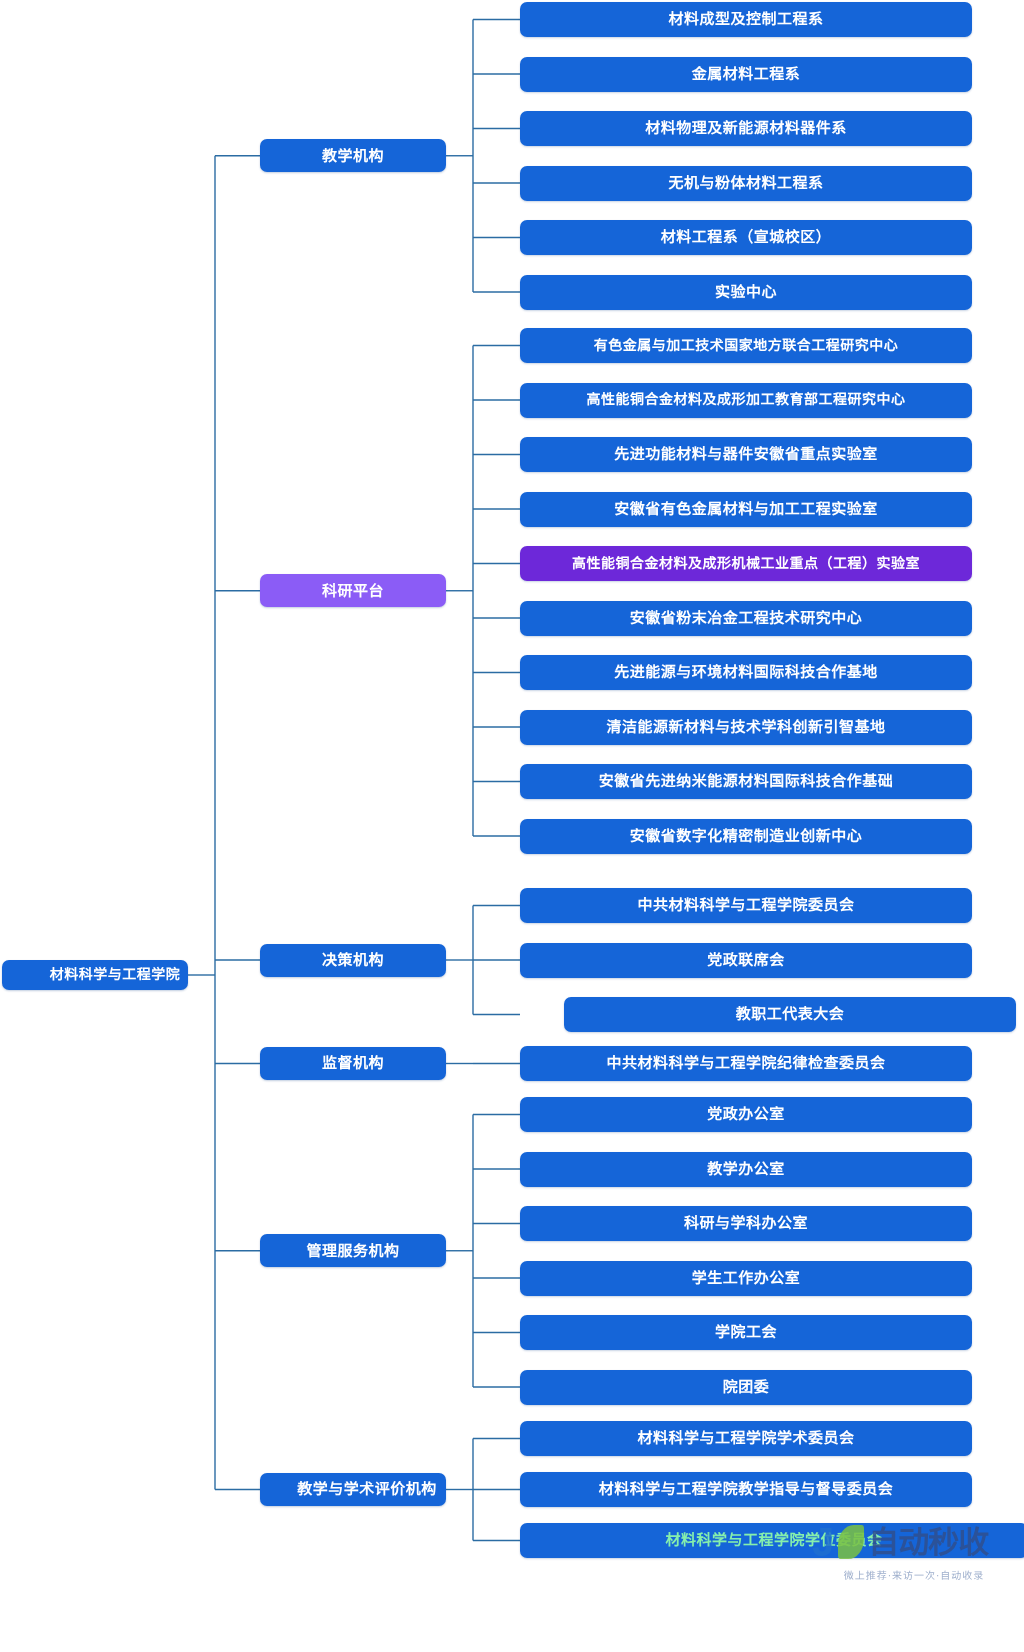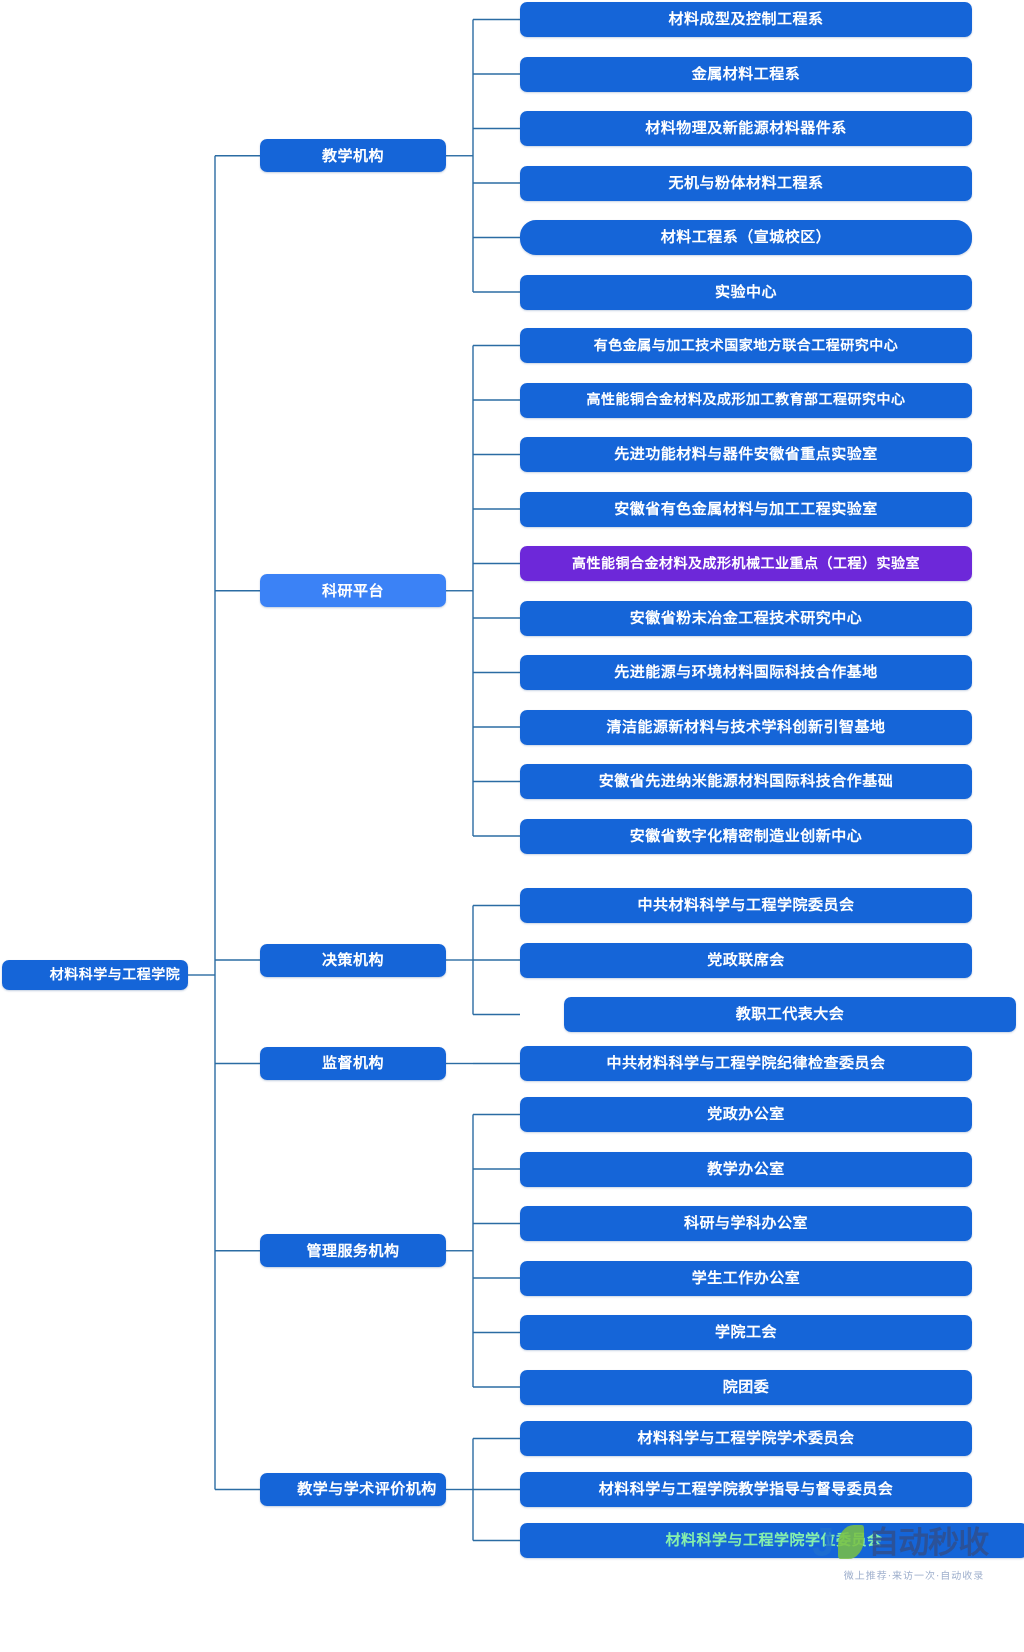--- a/index.html
+++ b/index.html
@@ -155,34 +155,34 @@
       <path d="M 215 1063.5 H 260" stroke="#2b6ca3" stroke-width="1.4" fill="none"></path>
       <path d="M 215 1250.75 H 260" stroke="#2b6ca3" stroke-width="1.4" fill="none"></path>
       <path d="M 215 1489.5 H 260" stroke="#2b6ca3" stroke-width="1.4" fill="none"></path>
     </svg>
 
   <div id="node-layer">
       <div class="node node-leaf" style="left: 520px; top: 2px; width: 452px; height: 35px; background: rgb(21, 101, 216); color: rgb(255, 255, 255);">材料成型及控制工程系</div>
       <div class="node node-leaf" style="left: 520px; top: 56.5px; width: 452px; height: 35px; background: rgb(21, 101, 216); color: rgb(255, 255, 255);">金属材料工程系</div>
       <div class="node node-leaf" style="left: 520px; top: 111px; width: 452px; height: 35px; background: rgb(21, 101, 216); color: rgb(255, 255, 255);">材料物理及新能源材料器件系</div>
       <div class="node node-leaf" style="left: 520px; top: 165.5px; width: 452px; height: 35px; background: rgb(21, 101, 216); color: rgb(255, 255, 255);">无机与粉体材料工程系</div>
-      <div class="node node-leaf" style="left: 520px; top: 220px; width: 452px; height: 35px; background: rgb(21, 101, 216); color: rgb(255, 255, 255); border-radius: 16px;">材料工程系（宣城校区）</div>
+      <div class="node node-leaf" style="left: 520px; top: 220px; width: 452px; height: 35px; background: rgb(21, 101, 216); color: rgb(255, 255, 255);">材料工程系（宣城校区）</div>
       <div class="node node-leaf" style="left: 520px; top: 274.5px; width: 452px; height: 35px; background: rgb(21, 101, 216); color: rgb(255, 255, 255);">实验中心</div>
       <div class="node node-branch" style="left: 260px; top: 139.25px; width: 186px; height: 33px; background: rgb(21, 101, 216); color: rgb(255, 255, 255);">教学机构</div>
       <div class="node node-leaf long" style="left: 520px; top: 328px; width: 452px; height: 35px; background: rgb(21, 101, 216); color: rgb(255, 255, 255);">有色金属与加工技术国家地方联合工程研究中心</div>
       <div class="node node-leaf long" style="left: 520px; top: 382.5px; width: 452px; height: 35px; background: rgb(21, 101, 216); color: rgb(255, 255, 255); text-align: right;">高性能铜合金材料及成形加工教育部工程研究中心</div>
       <div class="node node-leaf" style="left: 520px; top: 437px; width: 452px; height: 35px; background: rgb(21, 101, 216); color: rgb(255, 255, 255);">先进功能材料与器件安徽省重点实验室</div>
       <div class="node node-leaf" style="left: 520px; top: 491.5px; width: 452px; height: 35px; background: rgb(21, 101, 216); color: rgb(255, 255, 255);">安徽省有色金属材料与加工工程实验室</div>
       <div class="node node-leaf long" style="left: 520px; top: 546px; width: 452px; height: 35px; background: #6d28d9; color: rgb(255, 255, 255);">高性能铜合金材料及成形机械工业重点（工程）实验室</div>
       <div class="node node-leaf" style="left: 520px; top: 600.5px; width: 452px; height: 35px; background: rgb(21, 101, 216); color: rgb(255, 255, 255);">安徽省粉末冶金工程技术研究中心</div>
       <div class="node node-leaf" style="left: 520px; top: 655px; width: 452px; height: 35px; background: rgb(21, 101, 216); color: rgb(255, 255, 255);">先进能源与环境材料国际科技合作基地</div>
       <div class="node node-leaf" style="left: 520px; top: 709.5px; width: 452px; height: 35px; background: rgb(21, 101, 216); color: rgb(255, 255, 255);">清洁能源新材料与技术学科创新引智基地</div>
       <div class="node node-leaf" style="left: 520px; top: 764px; width: 452px; height: 35px; background: rgb(21, 101, 216); color: rgb(255, 255, 255);">安徽省先进纳米能源材料国际科技合作基础</div>
       <div class="node node-leaf" style="left: 520px; top: 818.5px; width: 452px; height: 35px; background: rgb(21, 101, 216); color: rgb(255, 255, 255);">安徽省数字化精密制造业创新中心</div>
-      <div class="node node-branch" style="left: 260px; top: 574.25px; width: 186px; height: 33px; background: #3b82f6; color: rgb(255, 255, 255);">科研平台</div>
+      <div class="node node-branch" style="left: 260px; top: 574.25px; width: 186px; height: 33px; background: #8b5cf6; color: rgb(255, 255, 255);">科研平台</div>
       <div class="node node-leaf" style="left: 520px; top: 888px; width: 452px; height: 35px; background: rgb(21, 101, 216); color: rgb(255, 255, 255);">中共材料科学与工程学院委员会</div>
       <div class="node node-leaf" style="left: 520px; top: 942.5px; width: 452px; height: 35px; background: rgb(21, 101, 216); color: rgb(255, 255, 255);">党政联席会</div>
       <div class="node node-leaf" style="left: 520px; top: 997px; width: 452px; height: 35px; background: rgb(21, 101, 216); color: rgb(255, 255, 255); margin-left: 44px;">教职工代表大会</div>
       <div class="node node-branch" style="left: 260px; top: 943.5px; width: 186px; height: 33px; background: rgb(21, 101, 216); color: rgb(255, 255, 255);">决策机构</div>
       <div class="node node-leaf" style="left: 520px; top: 1046px; width: 452px; height: 35px; background: rgb(21, 101, 216); color: rgb(255, 255, 255);">中共材料科学与工程学院纪律检查委员会</div>
       <div class="node node-branch" style="left: 260px; top: 1047px; width: 186px; height: 33px; background: rgb(21, 101, 216); color: rgb(255, 255, 255);">监督机构</div>
       <div class="node node-leaf" style="left: 520px; top: 1097px; width: 452px; height: 35px; background: rgb(21, 101, 216); color: rgb(255, 255, 255);">党政办公室</div>
       <div class="node node-leaf" style="left: 520px; top: 1151.5px; width: 452px; height: 35px; background: rgb(21, 101, 216); color: rgb(255, 255, 255);">教学办公室</div>
       <div class="node node-leaf" style="left: 520px; top: 1206px; width: 452px; height: 35px; background: rgb(21, 101, 216); color: rgb(255, 255, 255);">科研与学科办公室</div>
       <div class="node node-leaf" style="left: 520px; top: 1260.5px; width: 452px; height: 35px; background: rgb(21, 101, 216); color: rgb(255, 255, 255);">学生工作办公室</div>

